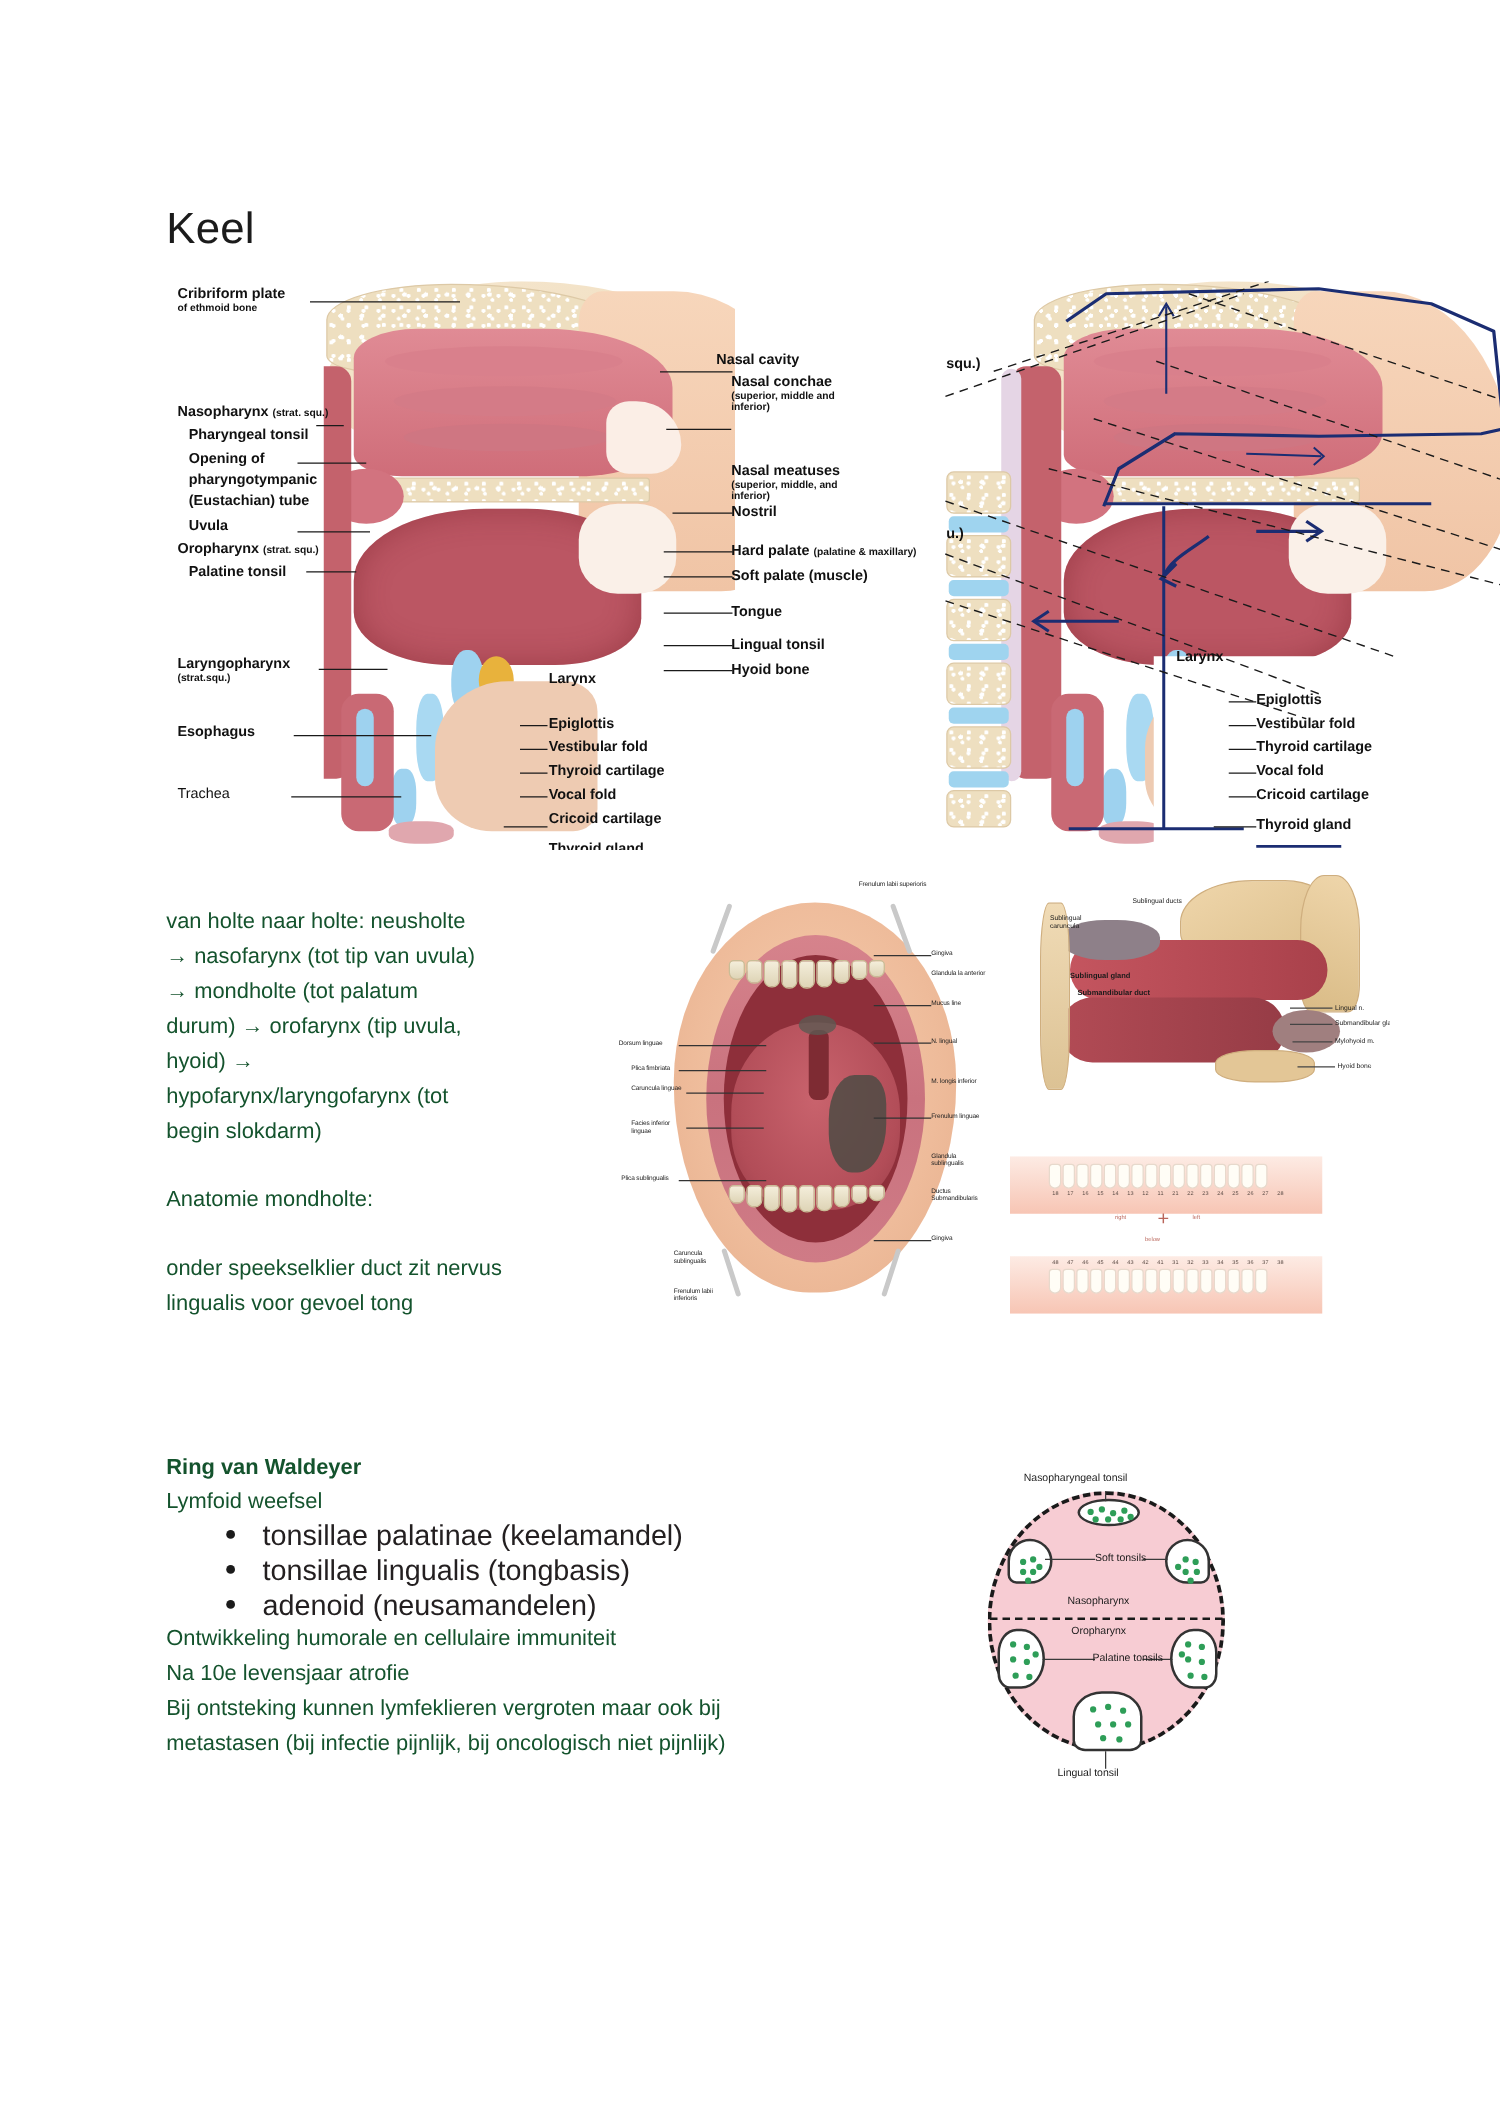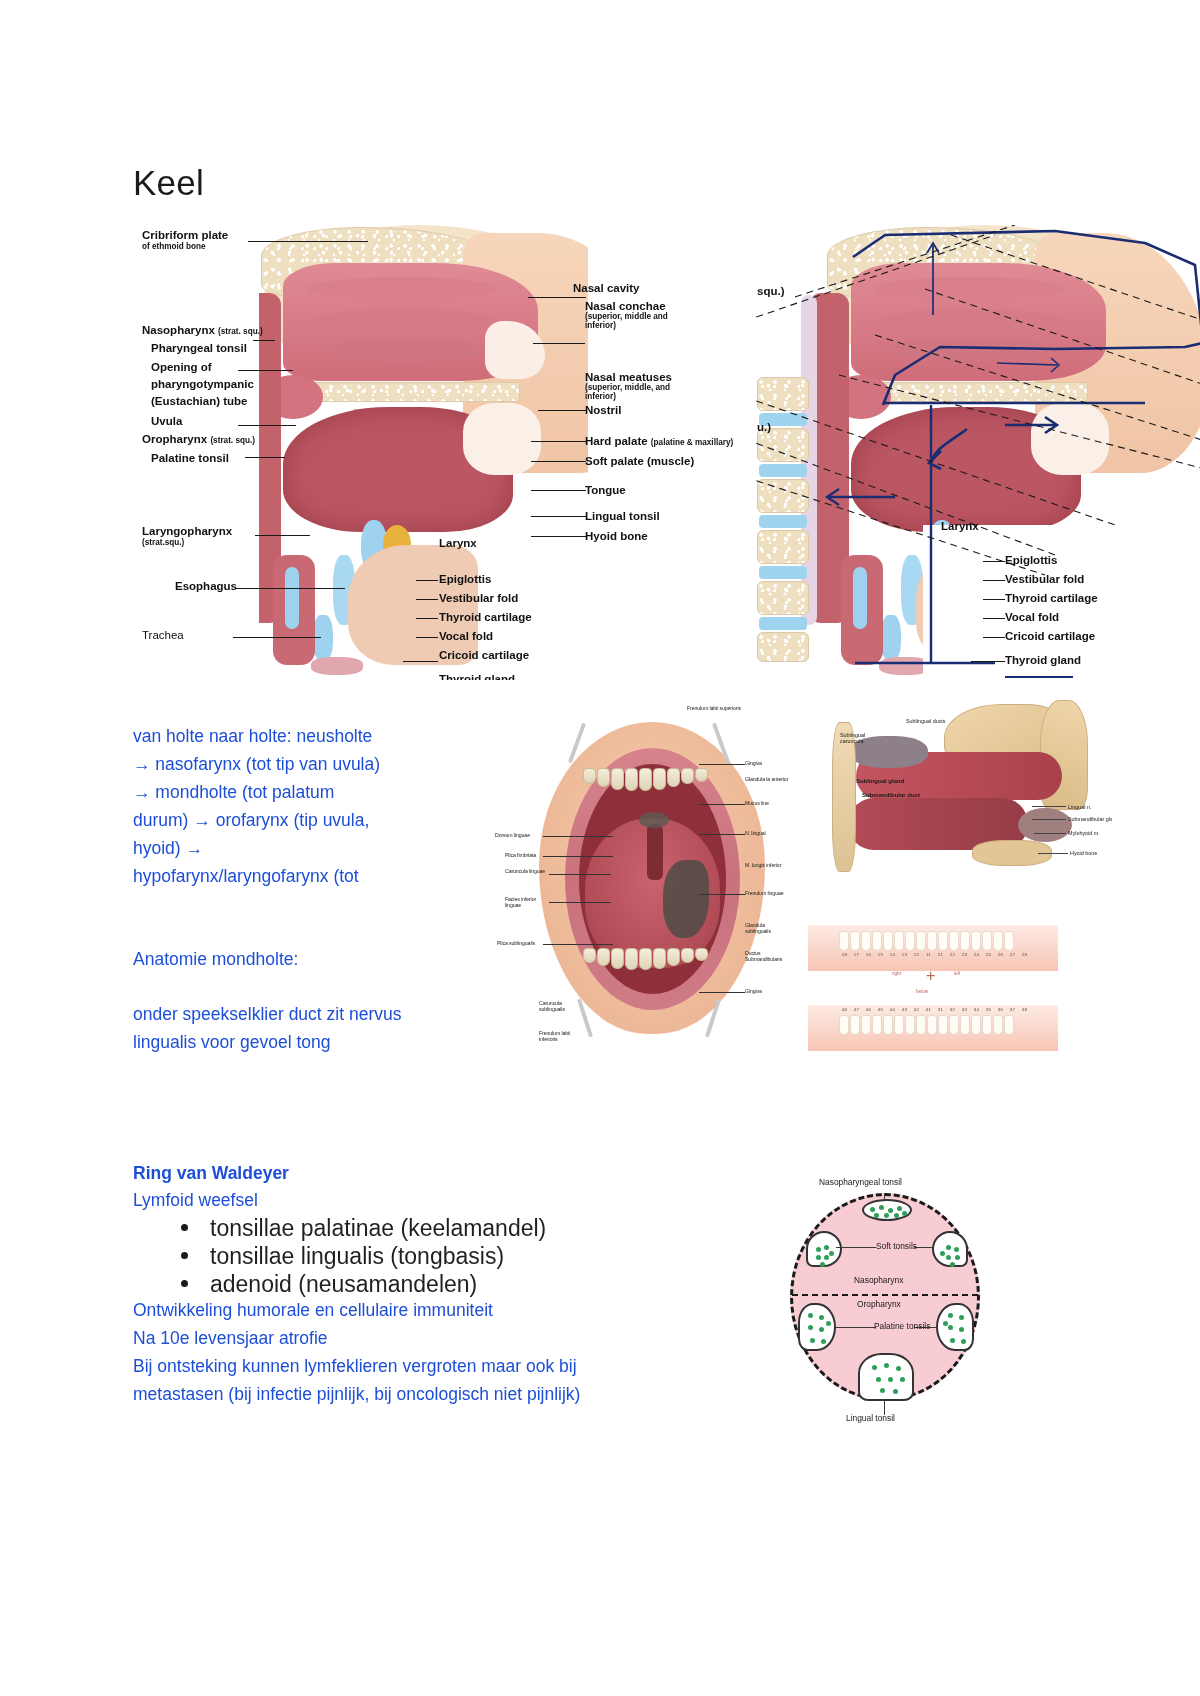--- a/index.html
+++ b/index.html
@@ -64,21 +64,21 @@
   }
   .concha{ position:absolute; background:#d77a85; border-radius:50%; }
   .skin{ position:absolute; background:#f3cdb2; border-radius:50%; }
   .cart{ position:absolute; background:#a8d8f0; border-radius:50%; }
   .thyroid{ position:absolute; background:#e8b23c; border-radius:50%; }
   .cavity{ position:absolute; background:#fdf7f2; border-radius:50%; }
   .pen-svg{ position:absolute; left:0; top:0; width:100%; height:100%; }
 
   
   .body-text{
-    position:absolute; font-size:17.5px; line-height:28px; color:#1d4ed8;
+    position:absolute; font-size:17.5px; line-height:28px; color:#14532d;
   }
   .body-text.b{ font-weight:700; }
   .bullets{ position:absolute; font-size:23px; line-height:28px; }
   .bullets .li{ position:relative; padding-left:0; white-space:nowrap; }
   .bullets .dot{
     display:inline-block; width:7px; height:7px; background:#1b1b1b;
     border-radius:50%; vertical-align:middle; margin-right:22px;
     margin-left:48px; position:relative; top:-2px;
   }
 
@@ -244,21 +244,21 @@
     <div class="sag-label" style="left:18px;top:190px;">Uvula</div>
     <div class="sag-label" style="left:9px;top:208px;">
       <span>Oropharynx</span>
       <span class="inl">(strat. squ.)</span>
     </div>
     <div class="sag-label" style="left:18px;top:227px;">Palatine tonsil</div>
     <div class="sag-label" style="left:9px;top:300px;">
       <span>Laryngopharynx</span>
       <span class="sub">(strat.squ.)</span>
     </div>
-    <div class="sag-label" style="left:9px;top:355px;margin-left:33px;">Esophagus</div>
+    <div class="sag-label" style="left:9px;top:355px;">Esophagus</div>
     <div class="sag-label" style="left:9px;top:404px;font-weight:400;">Trachea</div>
 
     <div class="leader" style="left:395px;top:72px;width:58px;"></div>
     <div class="leader" style="left:400px;top:118px;width:52px;"></div>
     <div class="leader" style="left:405px;top:185px;width:48px;"></div>
     <div class="leader" style="left:398px;top:216px;width:55px;"></div>
     <div class="leader" style="left:398px;top:236px;width:55px;"></div>
     <div class="leader" style="left:398px;top:265px;width:55px;"></div>
     <div class="leader" style="left:398px;top:291px;width:55px;"></div>
     <div class="leader" style="left:398px;top:311px;width:55px;"></div>
@@ -567,20 +567,21 @@
     </div>
   </div>
 
   <div class="body-text" style="left:133px;top:722px;width:350px;">
     <div>van holte naar holte: neusholte</div>
     <div>→ nasofarynx (tot tip van uvula)</div>
     <div>→ mondholte (tot palatum</div>
     <div>durum) → orofarynx (tip uvula,</div>
     <div>hyoid) →</div>
     <div>hypofarynx/laryngofarynx (tot</div>
+    <div>begin slokdarm)</div>
   </div>
 
   <div class="body-text" style="left:133px;top:945px;">Anatomie mondholte:</div>
 
   <div class="body-text" style="left:133px;top:1000px;width:350px;">
     <div>onder speekselklier duct zit nervus</div>
     <div>lingualis voor gevoel tong</div>
   </div>
 
 

